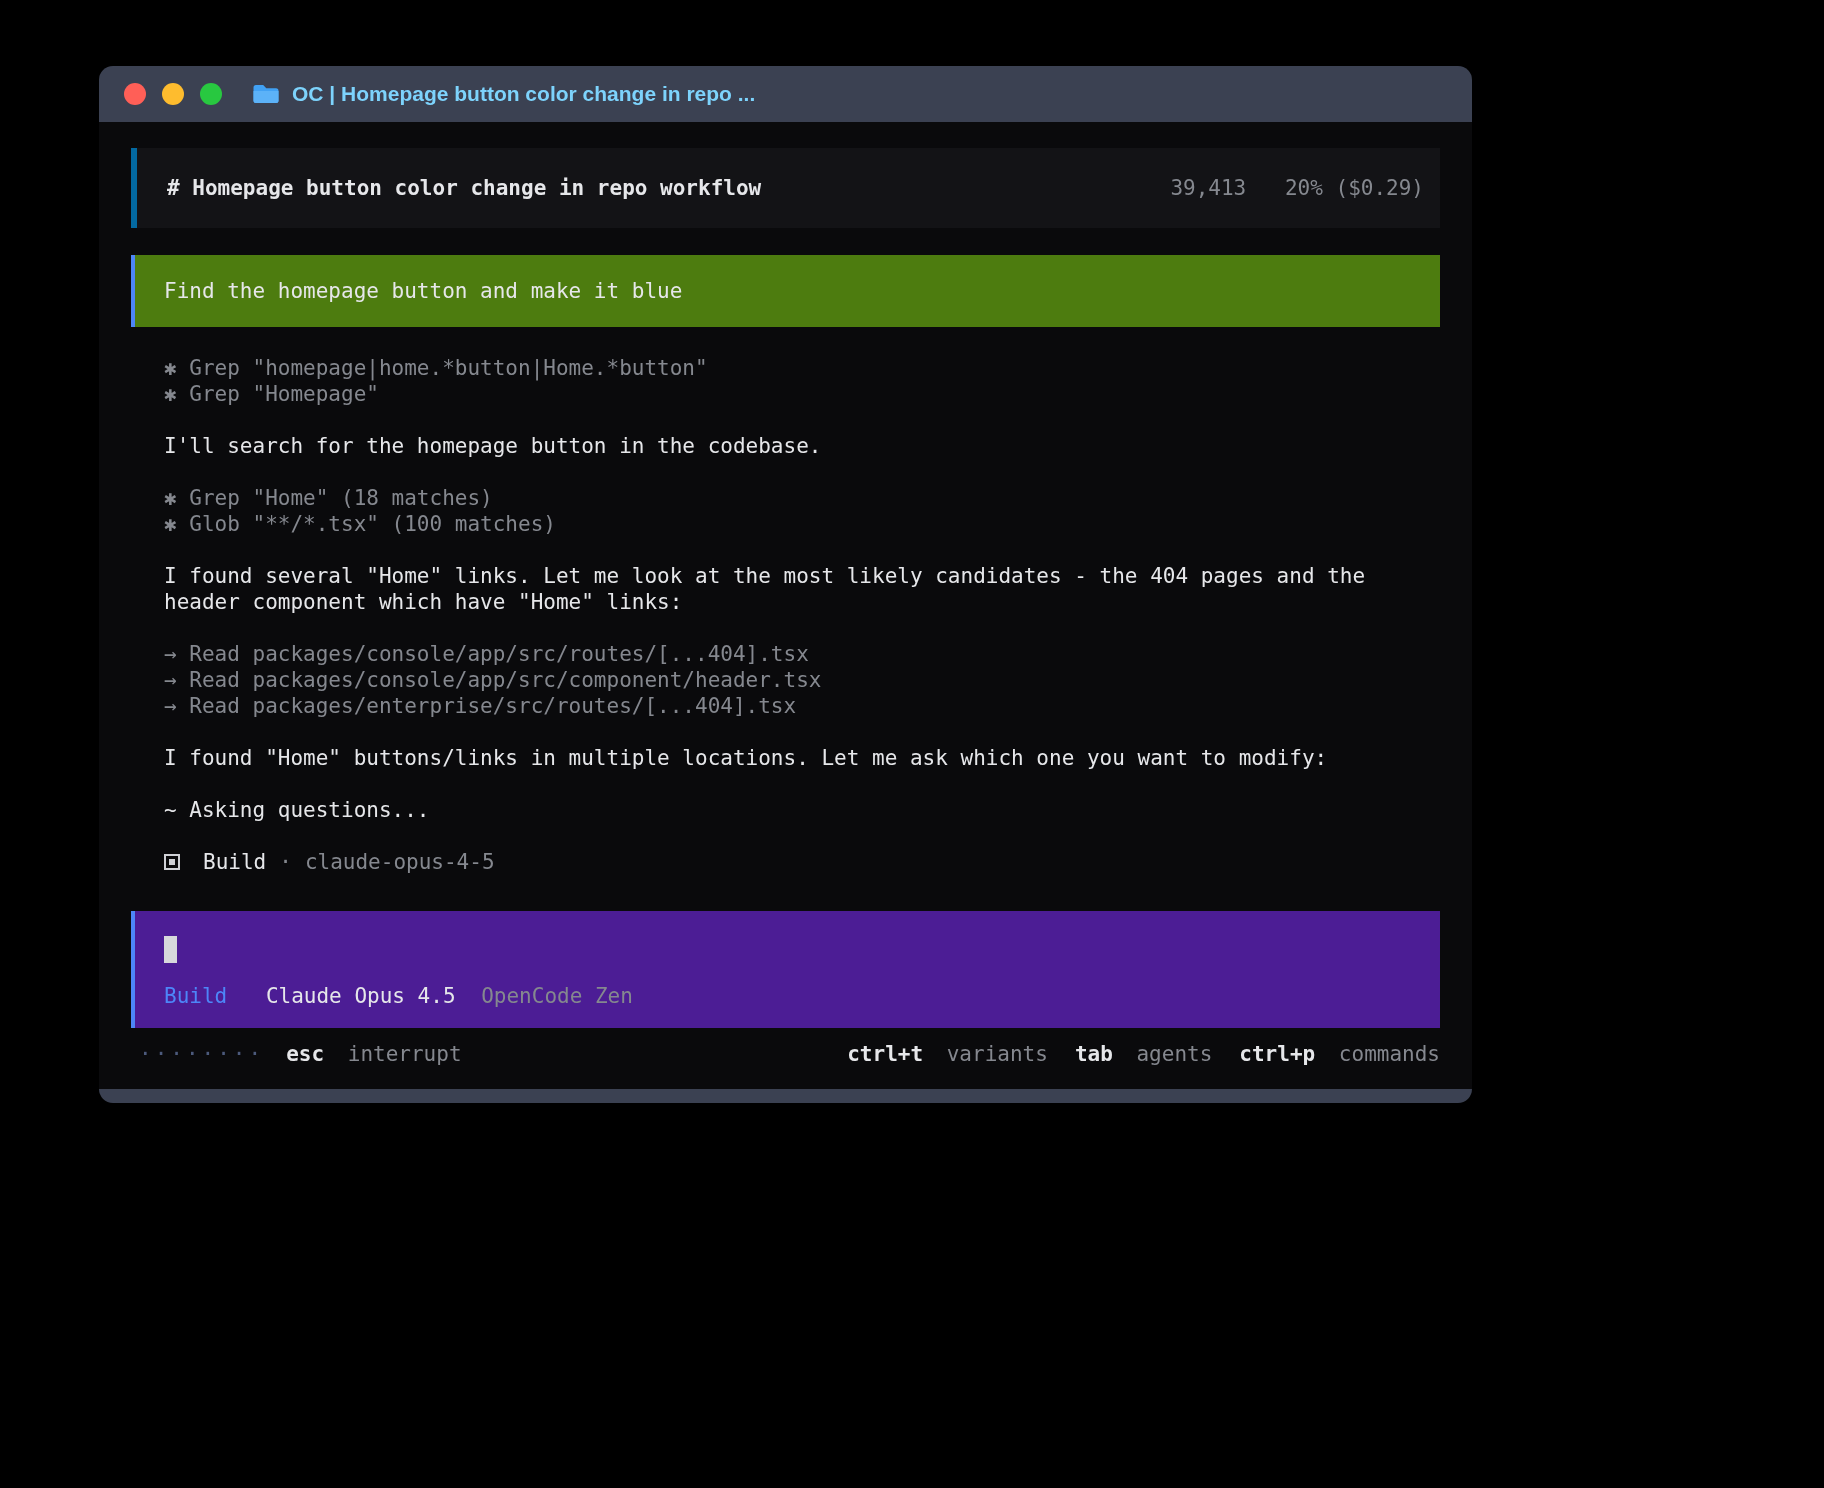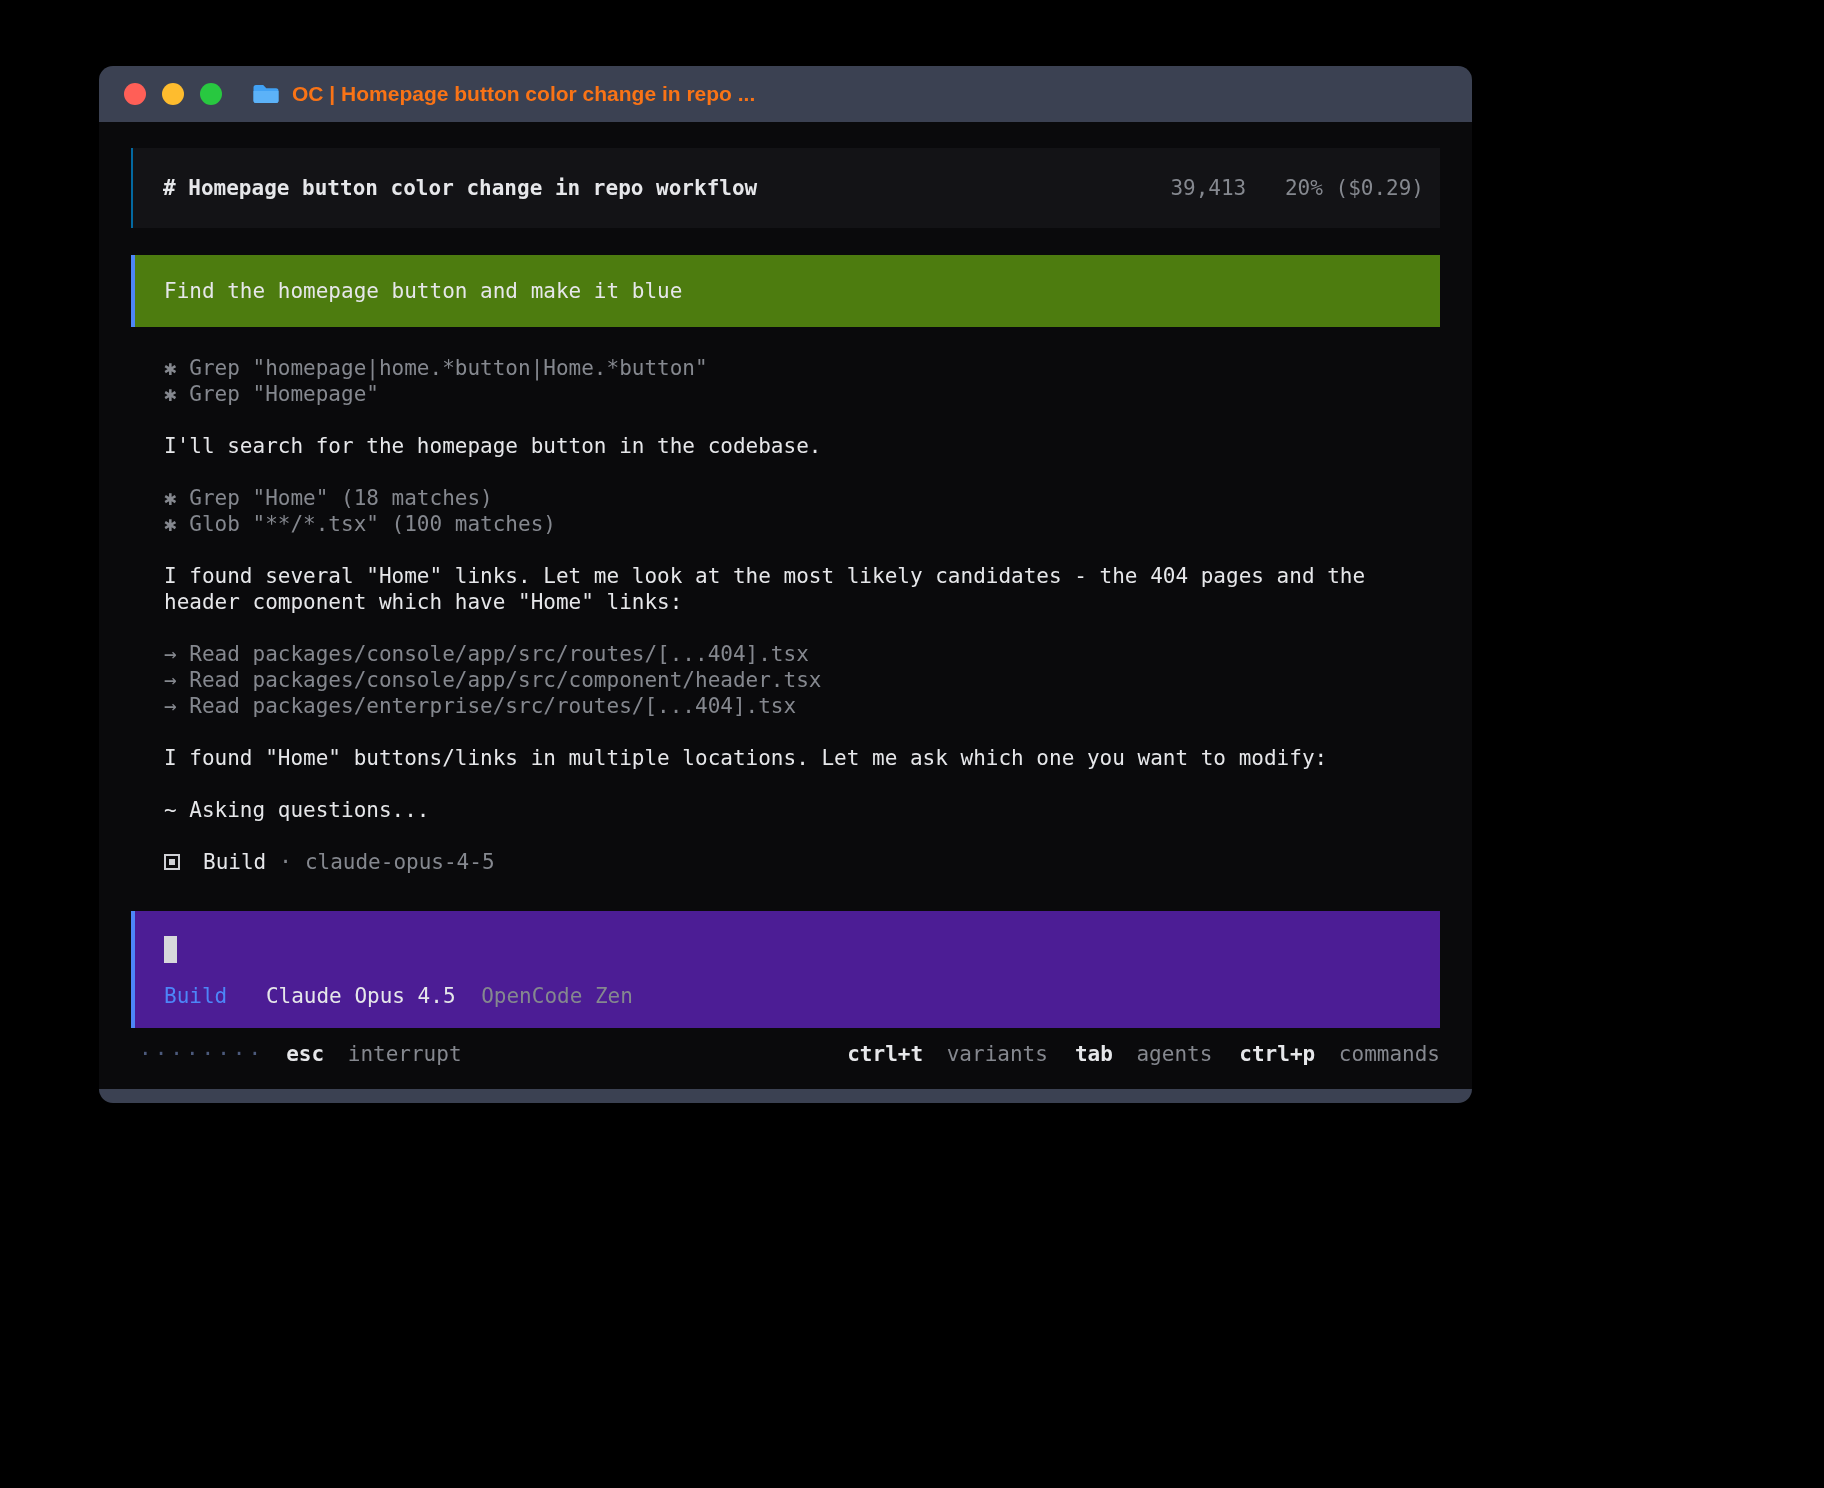--- a/index.html
+++ b/index.html
@@ -16,33 +16,33 @@
   
   .titlebar { height:56px; display:flex; align-items:center; padding:0 25px; }
   .lights { display:flex; gap:16px; margin-right:30px; }
   .light { width:22px; height:22px; border-radius:50%; display:inline-block; }
   .light.red    { background:var(--traffic-red, #ff5f57); }
   .light.yellow { background:var(--traffic-yellow, #febc2e); }
   .light.green  { background:var(--traffic-green, #28c840); }
   .folder-icon { display:inline-flex; align-items:center; }
   .window-title {
     font-family:"Liberation Sans", sans-serif; font-weight:bold;
-    font-size:21px; color:#f97316; margin-left:12px; white-space:nowrap;
+    font-size:21px; color:#7dd3fc; margin-left:12px; white-space:nowrap;
   }
 
   
   .content {
     background:var(--terminal-bg, #0a0a0c);
     padding:26px 32px 22px 32px;
     font-size:21px; line-height:26px;
     color:var(--foreground, #e6e7ea);
   }
 
   .session-header {
-    background:#131316; border-left:2px solid #0369a1;
+    background:#131316; border-left:6px solid #0369a1;
     height:80px; display:flex; align-items:center; justify-content:space-between;
     padding:0 16px 0 30px; margin-bottom:27px;
   }
   .sh-title { font-weight:bold; white-space:nowrap; }
   .sh-right { color:var(--muted, #85888f); white-space:nowrap; }
   .sh-right .ctx { margin-left:26px; }
 
   .user-msg {
     background:#4d7c0f; border-left:4px solid var(--accent-blue, #4d86f8);
     height:72px; display:flex; align-items:center;

